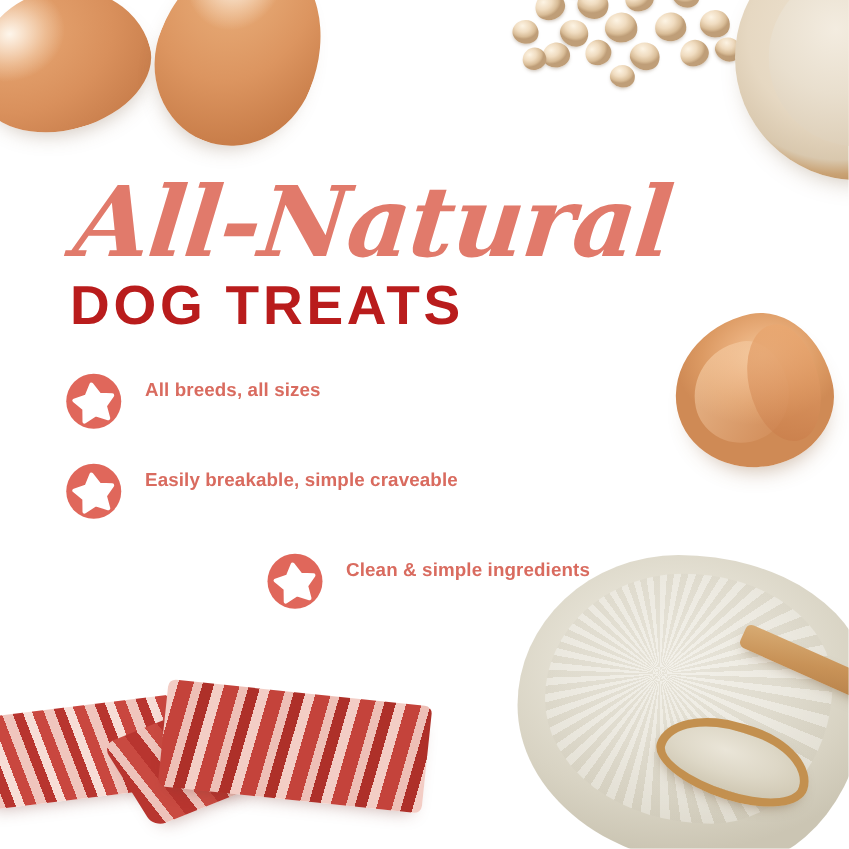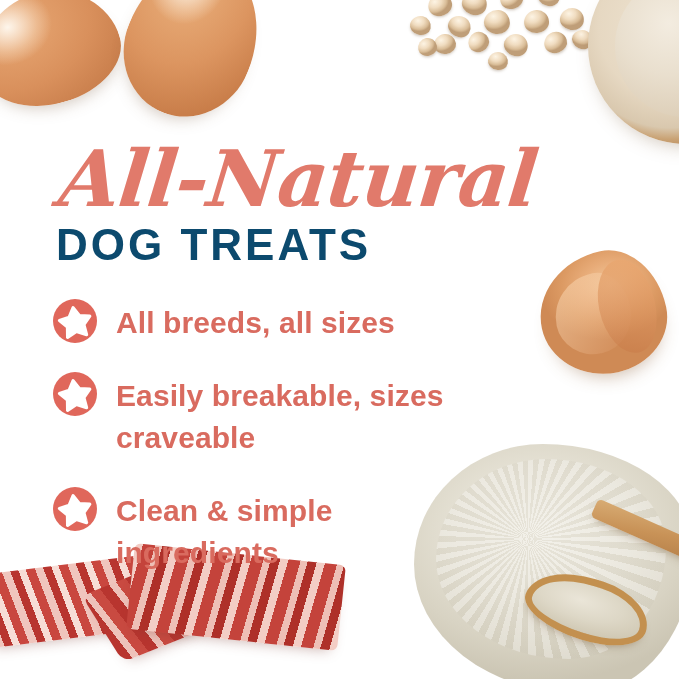--- a/index.html
+++ b/index.html
@@ -37,21 +37,21 @@
     white-space: nowrap;
     transform: skewX(-6deg);
     transform-origin: left bottom;
   }
   .headline-sub {
     margin-top: 4px;
     font-family: "Liberation Sans", sans-serif;
     font-weight: bold;
     font-size: 44px;
     letter-spacing: 3px;
-    color: #0c4a6e;
+    color: #b91c1c;
     white-space: nowrap;
   }
 
   
   .bullets {
     position: absolute;
     left: 52px;
     top: 296px;
     width: 420px;
   }
@@ -65,21 +65,21 @@
     flex: 0 0 auto;
     width: 46px;
     height: 46px;
     margin-right: 18px;
     margin-top: 2px;
   }
   .star-badge svg { display: block; width: 46px; height: 46px; }
   .bullet-text {
     font-family: "Liberation Sans", sans-serif;
     font-weight: bold;
-    font-size: 30px;
+    font-size: 15px;
     line-height: 1.42;
     color: #d96b5f;
     letter-spacing: 0.1px;
     padding-top: 6px;
   }
 
   
   .food { position: absolute; }
 
   
@@ -301,21 +301,21 @@
       <span class="bullet-text">All breeds, all sizes</span>
     </div>
 
     <div class="bullet-row">
       <span class="star-badge">
         <svg viewBox="0 0 46 46" xmlns="http://www.w3.org/2000/svg">
           <circle cx="23" cy="23" r="22" fill="#e0675b"></circle>
           <path d="M23 9.5 L28.2 18.4 L38.3 20.3 L31.3 27.9 L32.6 38.1 L23 33.6 L13.4 38.1 L14.7 27.9 L7.7 20.3 L17.8 18.4 Z" fill="#ffffff" stroke="#ffffff" stroke-width="3.2" stroke-linejoin="round" transform="rotate(-8 23 23)"></path>
         </svg>
       </span>
-      <span class="bullet-text">Easily breakable, sizes craveable</span>
+      <span class="bullet-text">Easily breakable, simple craveable</span>
     </div>
 
     <div class="bullet-row">
       <span class="star-badge">
         <svg viewBox="0 0 46 46" xmlns="http://www.w3.org/2000/svg">
           <circle cx="23" cy="23" r="22" fill="#e0675b"></circle>
           <path d="M23 9.5 L28.2 18.4 L38.3 20.3 L31.3 27.9 L32.6 38.1 L23 33.6 L13.4 38.1 L14.7 27.9 L7.7 20.3 L17.8 18.4 Z" fill="#ffffff" stroke="#ffffff" stroke-width="3.2" stroke-linejoin="round" transform="rotate(-8 23 23)"></path>
         </svg>
       </span>
       <span class="bullet-text">Clean &amp; simple ingredients</span>

